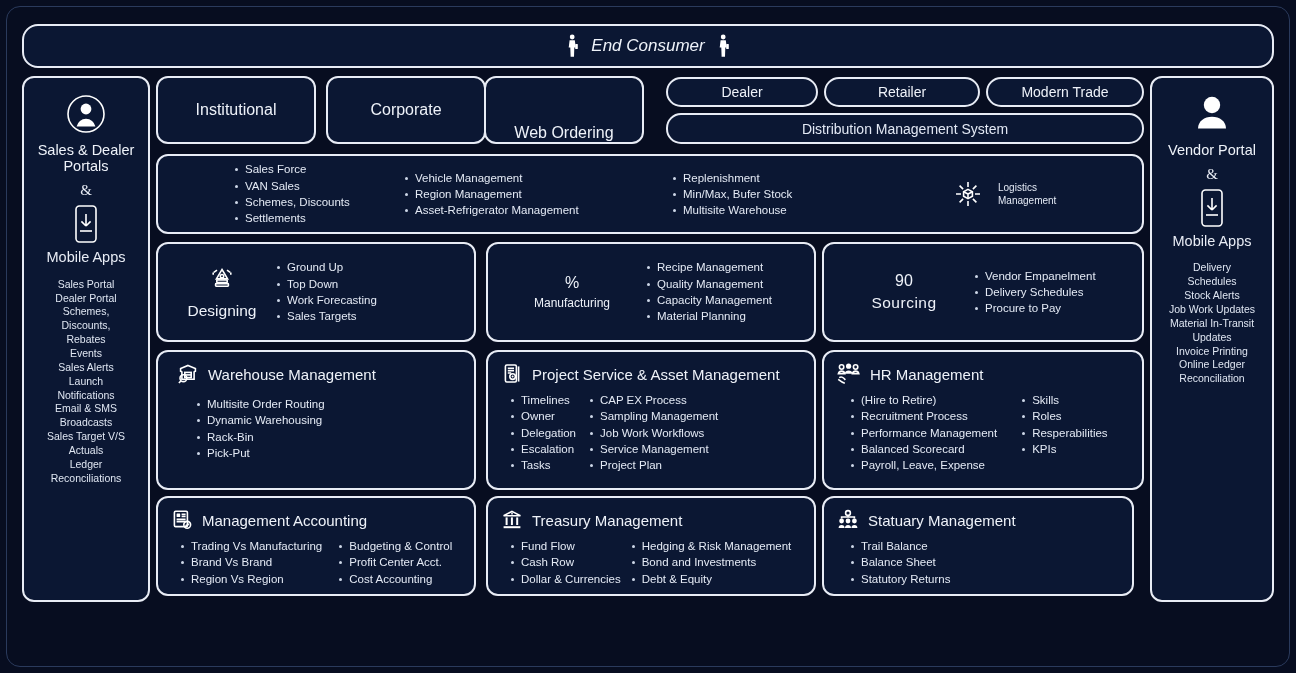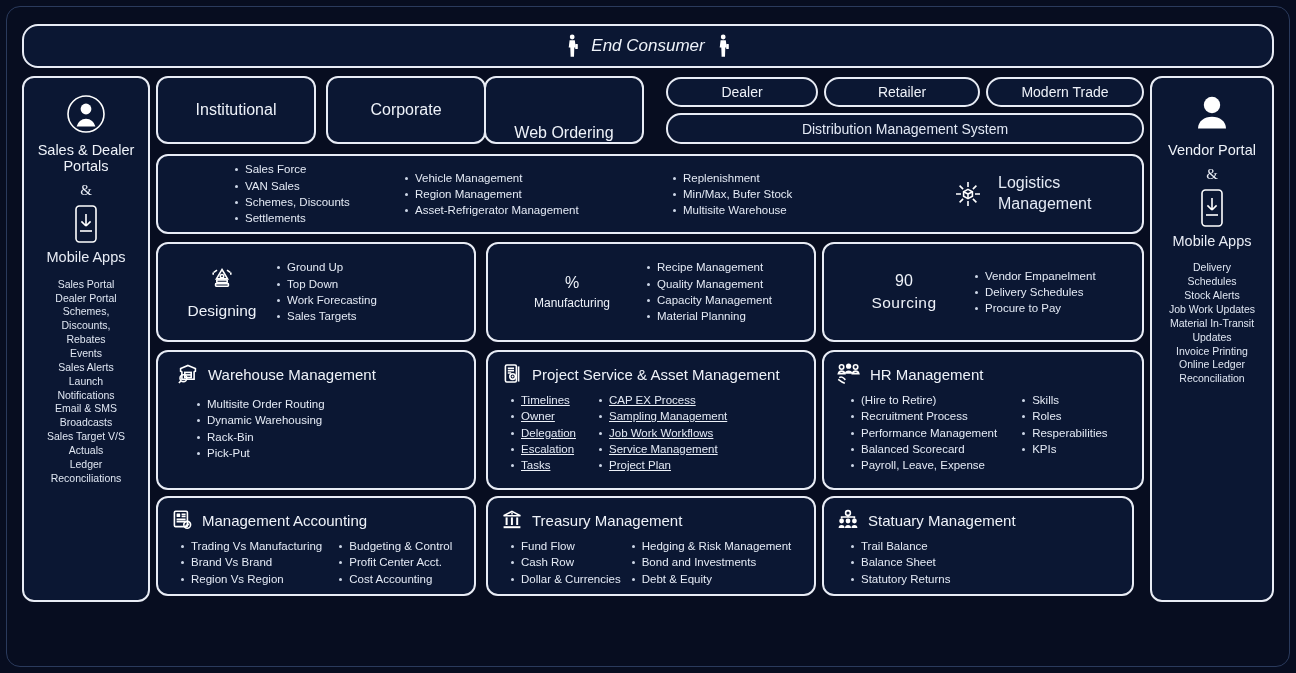--- a/index.html
+++ b/index.html
@@ -98,21 +98,21 @@
 
   ul.bul { list-style: none; }
   ul.bul li {
     position: relative; padding-left: 11px;
     font-size: 11.5px; line-height: 1.42; color: #e4eaf5; white-space: nowrap;
   }
   ul.bul li::before {
     content: ""; position: absolute; left: 1px; top: 7px;
     width: 3px; height: 3px; background: #cdd7e8; border-radius: 50%;
   }
-  .logi-label { font-size: 16px; line-height: 1.3; color: #e4eaf5; }
+  .logi-label { font-size: 10px; line-height: 1.3; color: #e4eaf5; }
 
   
   .b2 {
     position: absolute; top: 242px; height: 100px;
     display: flex; align-items: center; padding: 0 10px;
   }
   #b2-designing { left: 156px; width: 320px; }
   #b2-manufacturing { left: 486px; width: 330px; }
   #b2-sourcing { left: 822px; width: 322px; }
   .b2-head {
@@ -136,21 +136,21 @@
 
   #m-warehouse { left: 156px; top: 350px; width: 320px; height: 140px; }
   #m-project   { left: 486px; top: 350px; width: 330px; height: 140px; }
   #m-hr        { left: 822px; top: 350px; width: 322px; height: 140px; }
   #m-accounting{ left: 156px; top: 496px; width: 320px; height: 100px; }
   #m-treasury  { left: 486px; top: 496px; width: 330px; height: 100px; }
   #m-statuary  { left: 822px; top: 496px; width: 312px; height: 100px; }
 
   #m-warehouse .mod-head { padding-left: 6px; }
   #m-warehouse .mod-body { padding-left: 26px; padding-top: 4px; }
-  #m-project .mod-body { gap: 22px; padding-left: 10px; text-decoration: underline; }
+  #m-project .mod-body { gap: 13px; padding-left: 10px; }
   #m-hr .mod-body { gap: 24px; padding-left: 14px; }
   #m-accounting .mod-body { gap: 16px; padding-left: 10px; }
   #m-treasury .mod-body { gap: 10px; padding-left: 10px; }
   #m-statuary .mod-body { padding-left: 14px; }
 
   
   #bi-bar {
     position: absolute; left: 22px; top: 610px; width: 1252px; height: 42px;
     display: flex; align-items: center; justify-content: center; gap: 14px;
     font-size: 16px; color: #eef2f9;

